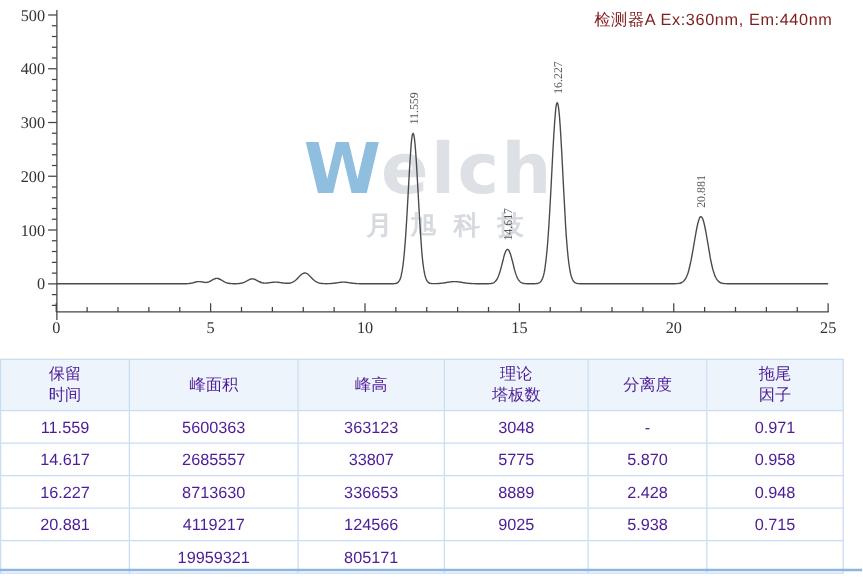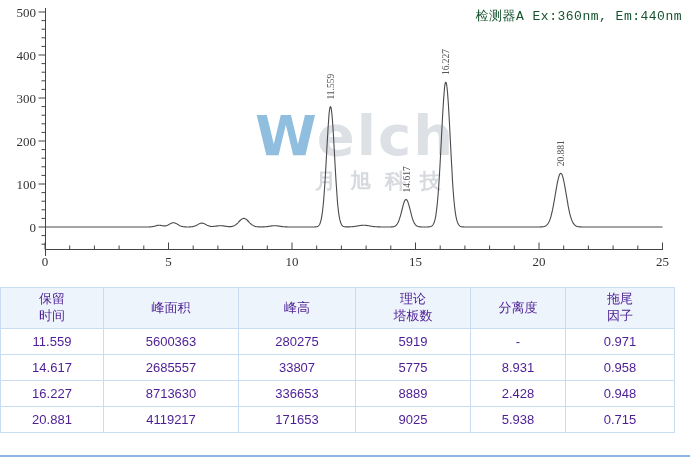--- a/index.html
+++ b/index.html
@@ -6,25 +6,25 @@
     --tbl-border:#c9ddf2;
     --header-bg:#eef4fb;
     --accent-line:#8ab6e1;
     --trace:#4a4a4a;
   }
   html,body{margin:0;padding:0;background:#fff;}
   .page{position:relative;width:690px;height:462px;background:#fff;overflow:hidden;
         font-family:"Liberation Sans",sans-serif;}
   .chart-area{position:absolute;left:0;top:0;width:690px;height:285px;}
   .chart-area svg{position:absolute;left:0;top:0;z-index:2;}
-  .detector{position:absolute;right:8px;top:7px;z-index:3;
-            font-family:Liberation Mono, monospace;
-            font-size:13px;color:#14532d;letter-spacing:.5px;}
+  .detector{position:absolute;right:24px;top:7px;z-index:3;
+            font-family:Liberation Sans, sans-serif;
+            font-size:13px;color:#7f1d1d;letter-spacing:.5px;}
   
-  .watermark{position:absolute;left:255px;top:108px;z-index:1;text-align:right;
+  .watermark{position:absolute;left:243px;top:108px;z-index:1;text-align:center;
              user-select:none;line-height:1;}
   .wm-brand{font-family:"DejaVu Sans",sans-serif;font-size:56px;font-weight:bold;
             letter-spacing:2px;}
   .wm-w{color:#8fbede;}
   .wm-rest{color:#dde1e6;}
   .wm-sub{margin-top:6px;margin-left:40px;font-size:21px;font-weight:bold;
           color:#d6dade;letter-spacing:14px;}
   
   table.peaks{position:absolute;left:0;top:287px;width:674px;table-layout:fixed;
         border-collapse:collapse;font-size:13px;color:#4c1d95;}
@@ -143,47 +143,55 @@
 塔板数</th>
           <th>分离度</th>
           <th>拖尾
 因子</th>
         </tr>
       </thead>
     <tbody id="peak-body">
         <tr>
           <td>11.559</td>
           <td>5600363</td>
-          <td>280275</td>
-          <td>5919</td>
+          <td>363123</td>
+          <td>3048</td>
           <td>-</td>
           <td>0.971</td>
         </tr>
         <tr>
           <td>14.617</td>
           <td>2685557</td>
           <td>33807</td>
           <td>5775</td>
-          <td>8.931</td>
+          <td>5.870</td>
           <td>0.958</td>
         </tr>
         <tr>
           <td>16.227</td>
           <td>8713630</td>
           <td>336653</td>
           <td>8889</td>
           <td>2.428</td>
           <td>0.948</td>
         </tr>
         <tr>
           <td>20.881</td>
           <td>4119217</td>
-          <td>171653</td>
+          <td>124566</td>
           <td>9025</td>
           <td>5.938</td>
           <td>0.715</td>
+        </tr>
+        <tr>
+          <td></td>
+          <td>19959321</td>
+          <td>805171</td>
+          <td></td>
+          <td></td>
+          <td></td>
         </tr>
       </tbody>
   </table>
 
   <div class="bottom-line"></div>
 
 </div>
 
 </body></html>

